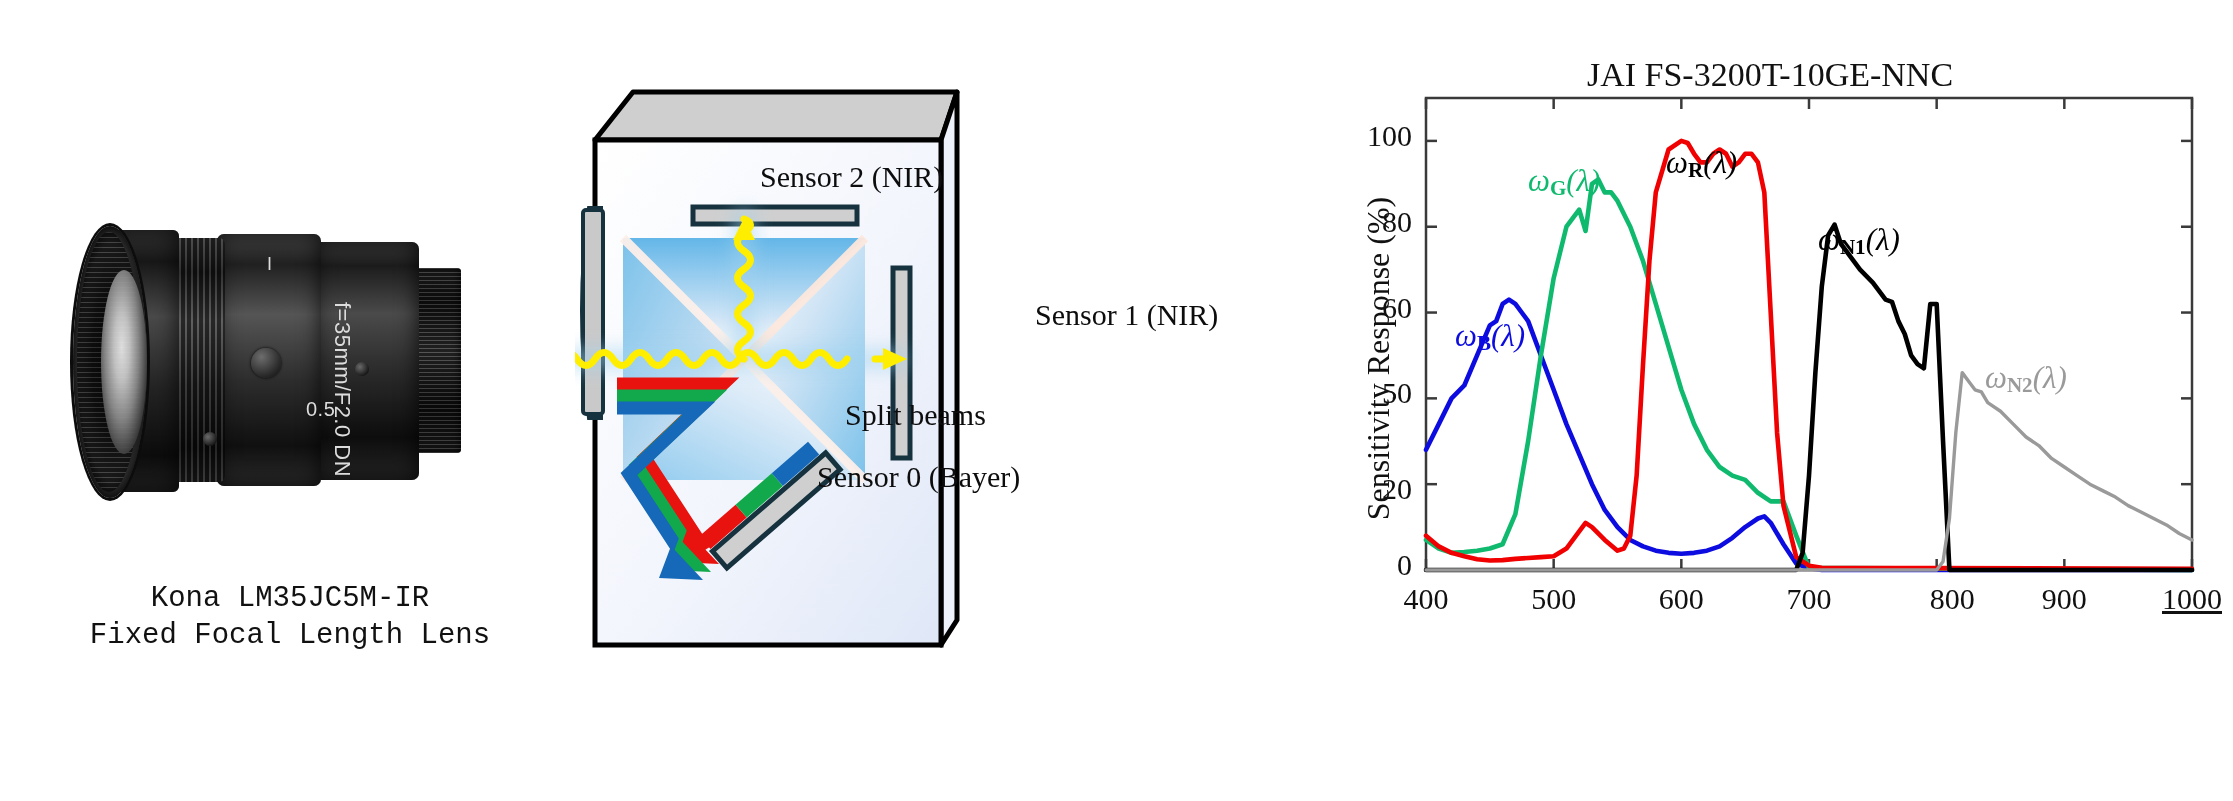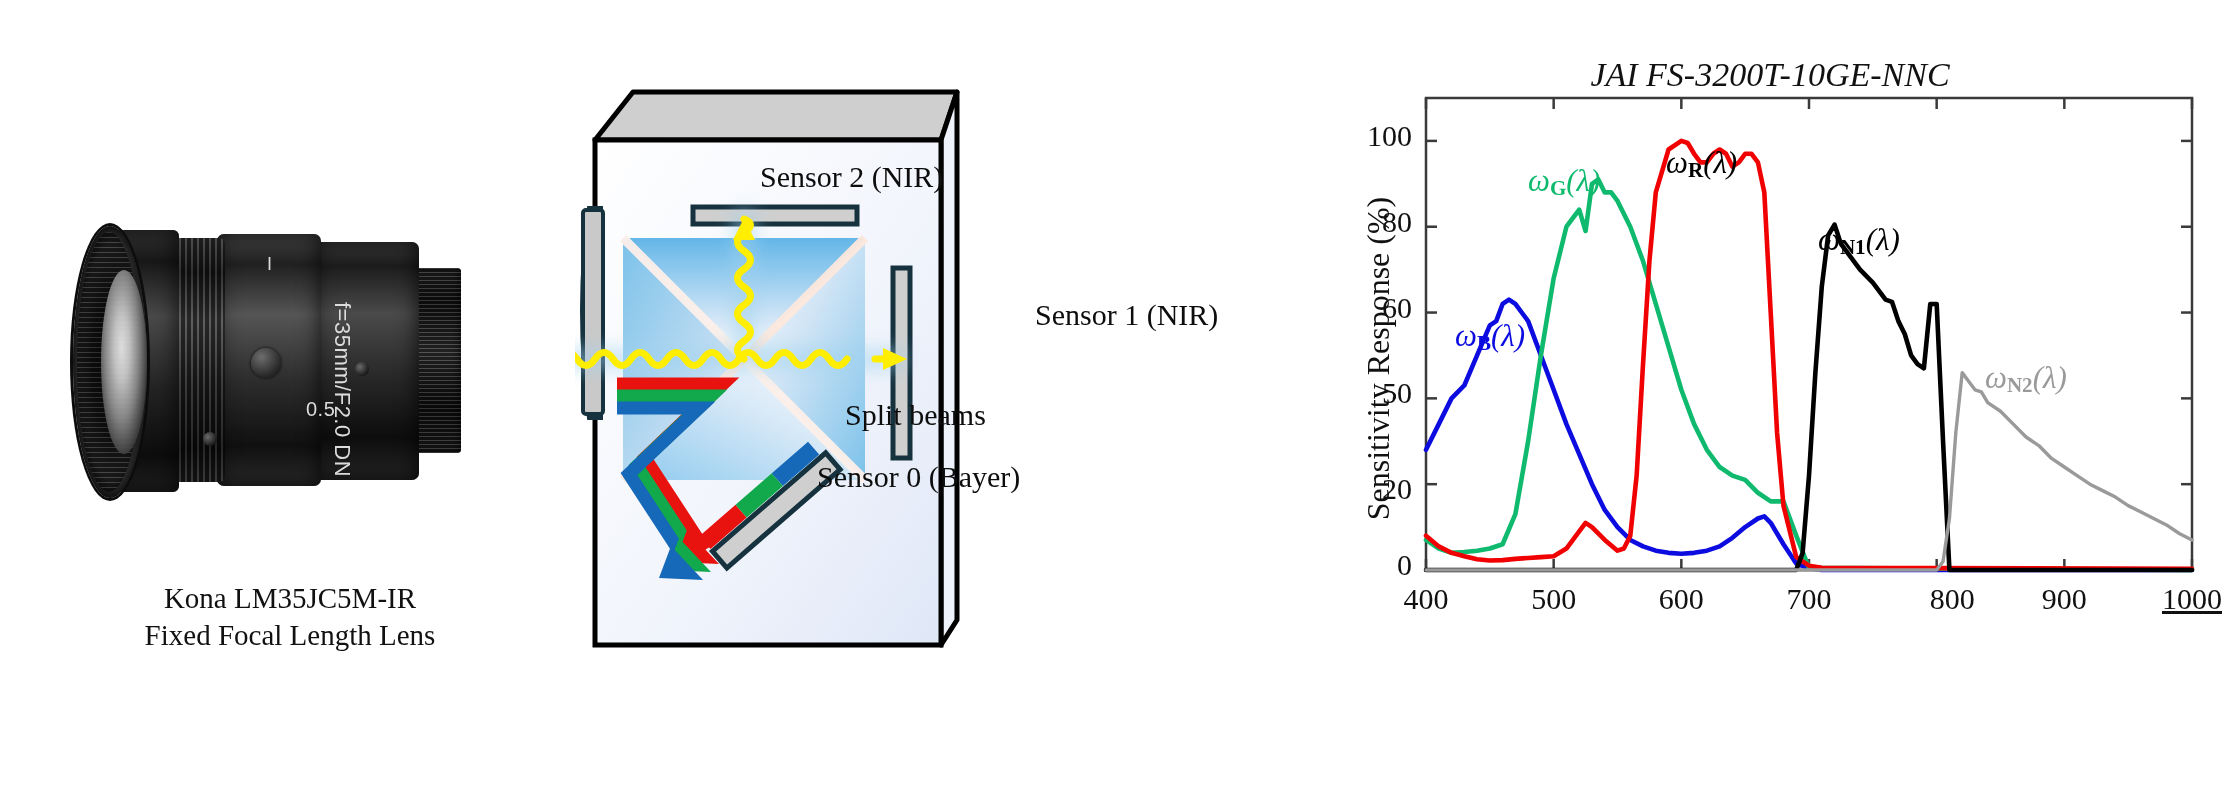--- a/index.html
+++ b/index.html
@@ -75,39 +75,39 @@
   .t-spec{left:300px;top:152px;font-size:22px;transform:rotate(90deg);transform-origin:left top;}
   .t-05{left:216px;top:248px;font-size:20px;margin-left:35px;}
   .t-index{left:212px;top:104px;font-size:18px;}
   .screw{position:absolute;width:14px;height:14px;border-radius:50%;
     background:radial-gradient(circle at 35% 35%,#6a6a6a,#1a1a1a 70%,#000);}
   .knob{position:absolute;left:196px;top:198px;width:30px;height:30px;border-radius:50%;
     background:radial-gradient(circle at 35% 30%,#6d6d6d,#2b2b2b 65%,#0b0b0b);
     box-shadow:0 0 3px #000;}
 
   #lens-caption{
-    text-align:center;font-size:29px;line-height:1.28;color:#111;margin-top:10px;
+    text-align:center;font-size:29px;line-height:1.28;color:#111;margin-top:10px;font-family:Liberation Mono, monospace;
   }
 
   
   #camera-panel{position:absolute;left:575px;top:60px;width:700px;height:690px;}
   #cam-svg{position:absolute;left:0;top:0;}
   .cam-label{
     position:absolute;font-size:30px;color:#0d0d0d;white-space:nowrap;
   }
   #lbl-sensor2{left:185px;top:100px;}
   #lbl-sensor1{left:460px;top:238px;}
   #lbl-split{left:270px;top:338px;}
   #lbl-sensor0{left:242px;top:400px;}
 
   
   #chart-panel{position:absolute;left:1330px;top:40px;width:880px;height:740px;}
   #chart-title{
     position:absolute;left:0;top:16px;width:880px;text-align:center;
-    font-size:34px;color:#111;font-style:italic;
+    font-size:34px;color:#111;
   }
   #plot-wrap{position:absolute;left:0;top:0;width:880px;height:740px;}
   .ax-label{position:absolute;font-size:32px;color:#111;}
   #xlabel{left:0;top:598px;width:880px;text-align:center;}
   #ylabel{left:-172px;top:300px;width:440px;text-align:center;
     transform:rotate(-90deg);transform-origin:center center;}
   .tick-txt{position:absolute;font-size:30px;color:#111;}
   .curve-lbl{position:absolute;font-size:31px;white-space:nowrap;font-style:italic;}
   .curve-lbl sub{font-size:.68em;font-style:normal;font-weight:bold;vertical-align:-.18em;}
 </style>

